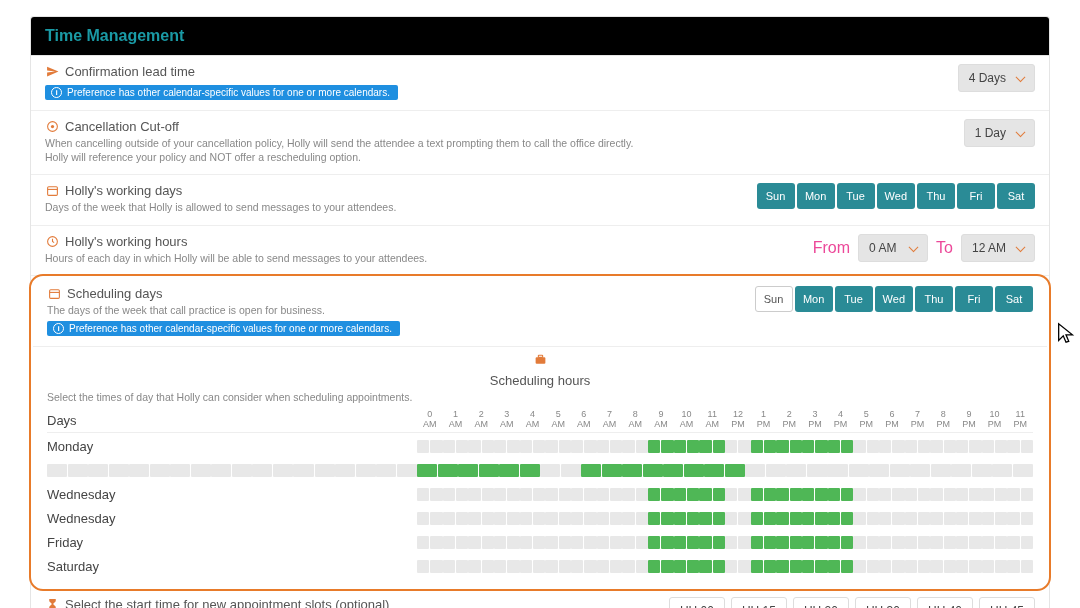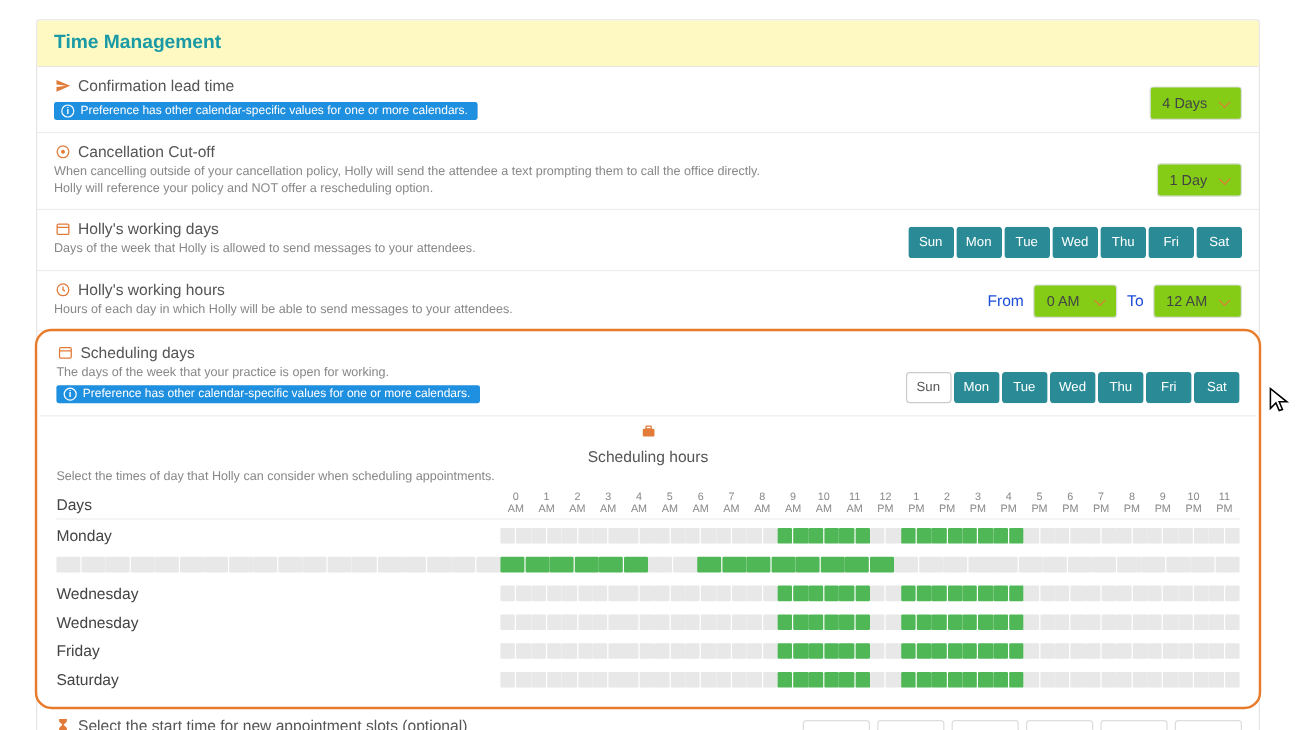--- a/index.html
+++ b/index.html
@@ -9,33 +9,33 @@
     font-size: 12px;
     color: #555;
   }
   .panel {
     margin: 16px 30px;
     border: 1px solid #e5e5e5;
     border-radius: 3px;
     background: #fff;
   }
   .panel-header {
-    background: #fef9c3;
+    background: #000000;
     padding: 10px 14px;
     border-bottom: 1px solid #e5e5e5;
     border-radius: 3px 3px 0 0;
   }
   .panel-header h1 {
     color: #1a9aa5;
     font-size: 16px;
     font-weight: 600;
   }
   .section {
     display: flex;
-    align-items: flex-end;
+    align-items: flex-start;
     padding: 8px 14px 10px 14px;
     border-bottom: 1px solid #eee;
   }
   .section-left { flex: 1; min-width: 0; }
   .section-right {
     flex: 0 0 auto;
     display: flex;
     gap: 4px;
     align-items: center;
   }
@@ -70,21 +70,21 @@
   }
   .pref-badge .info-circle {
     width: 11px; height: 11px; border: 1px solid #fff; border-radius: 50%; display: inline-flex; align-items: center; justify-content: center; font-size: 8px; font-weight: bold;
   }
   .select-box {
     border: 1px solid #ddd;
     border-radius: 3px;
     padding: 6px 28px 6px 10px;
     font-size: 12px;
     color: #444;
-    background: #84cc16;
+    background: #e5e5e5;
     position: relative;
     cursor: pointer;
     min-width: 70px;
   }
   .select-box::after {
     content: "";
     position: absolute;
     right: 10px; top: 50%;
     width: 6px; height: 6px;
     border-right: 1.5px solid #e27b3a;
@@ -97,21 +97,21 @@
     padding: 6px 7px;
     font-size: 11px;
     text-align: center;
     border-radius: 3px;
     cursor: pointer;
     border: 1px solid transparent;
   }
   .day-toggle.on { background: #2a8b96; color: #fff; }
   .day-toggle.off { background: #fff; color: #555; border: 1px solid #ccc; }
   .hours-row { display: flex; align-items: center; gap: 8px; }
-  .hours-label { font-size: 13px; color: #1d4ed8; }
+  .hours-label { font-size: 16px; color: #ec4899; }
   .schedule-block {
     border-bottom: 1px solid #eee;
     padding: 6px 14px 10px 14px;
   }
   .sched-header-row {
     display: flex;
     align-items: flex-end;
     border-bottom: 1px solid #eee;
     padding-bottom: 2px;
   }
@@ -262,21 +262,21 @@
       <div class="section-left">
         <div class="section-title-row">
           <span class="icon">
             <svg viewBox="0 0 24 24" width="13" height="13">
                 <rect x="3" y="5" width="18" height="16" rx="2" fill="none" stroke="#e27b3a" stroke-width="2"></rect>
                 <line x1="3" y1="10" x2="21" y2="10" stroke="#e27b3a" stroke-width="2"></line>
               </svg>
           </span>
           <span class="section-title">Scheduling days</span>
         </div>
-        <div class="section-desc">The days of the week that your practice is open for working.</div>
+        <div class="section-desc">The days of the week that call practice is open for business.</div>
         <div class="pref-badge">
           <span class="info-circle">i</span>
           <span>Preference has other calendar-specific values for one or more calendars.</span>
         </div>
       </div>
       <div class="section-right">
         <div class="day-toggles" id="scheduling-days-toggles">
             <div class="day-toggle off">Sun</div>
             <div class="day-toggle on">Mon</div>
             <div class="day-toggle on">Tue</div>

